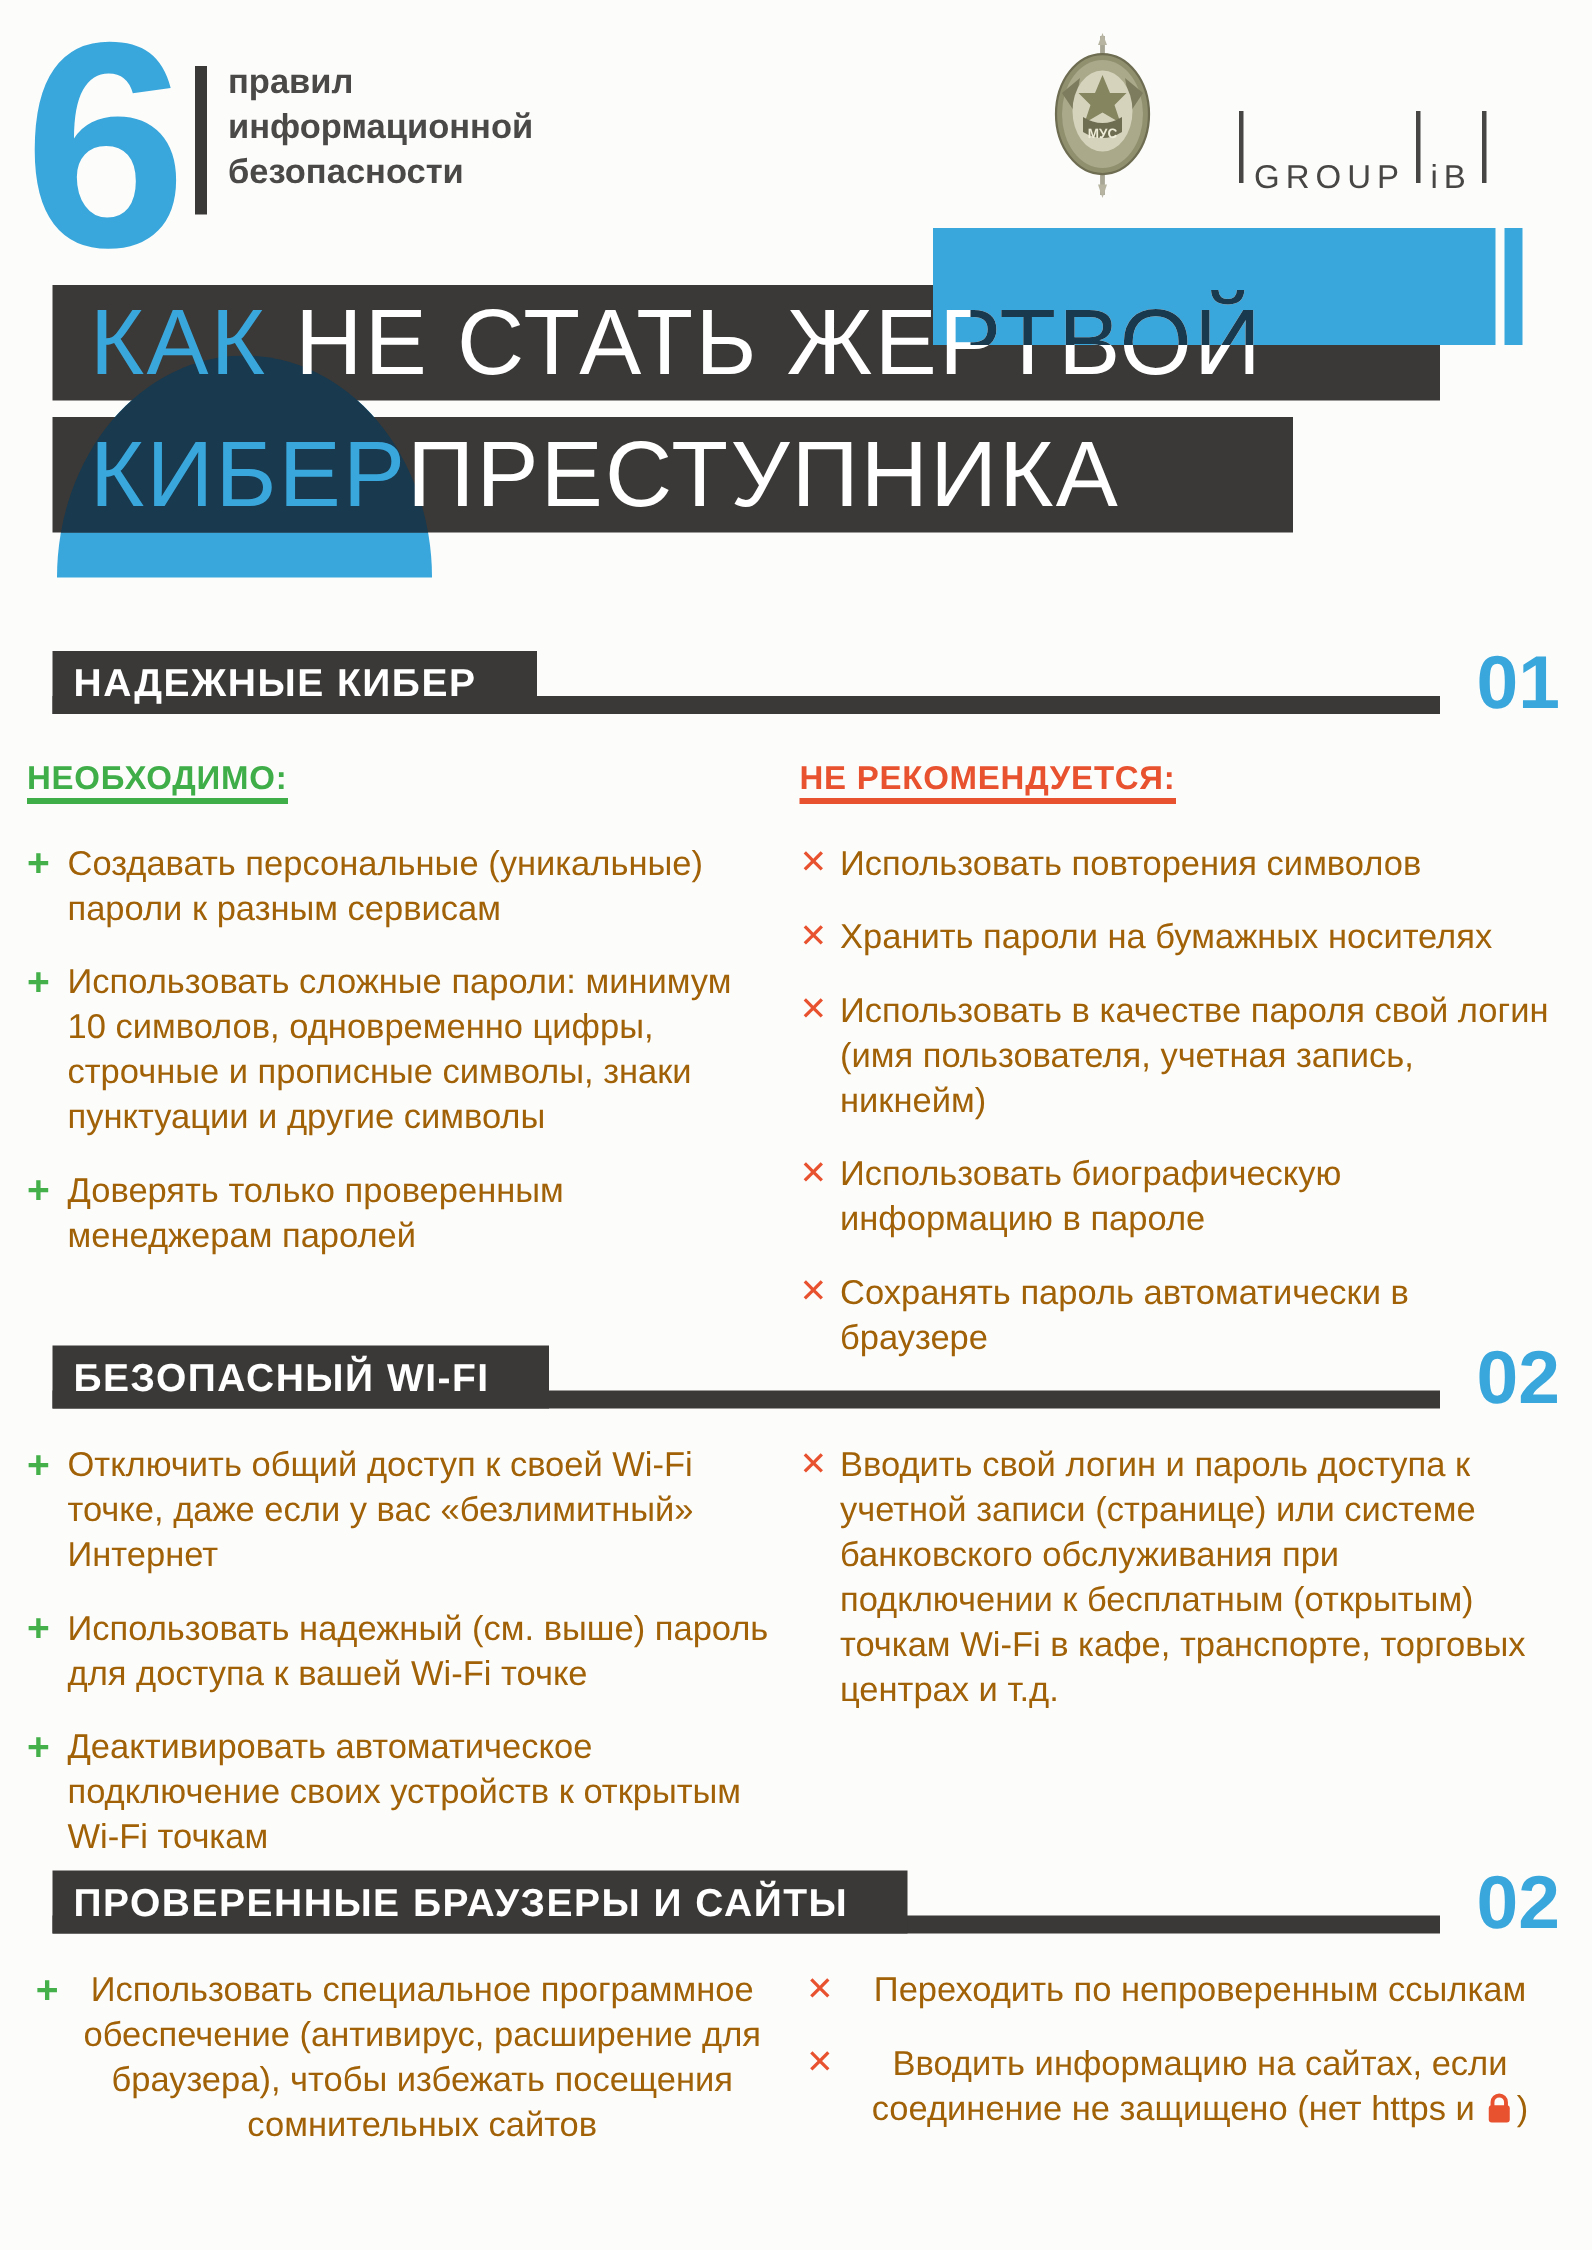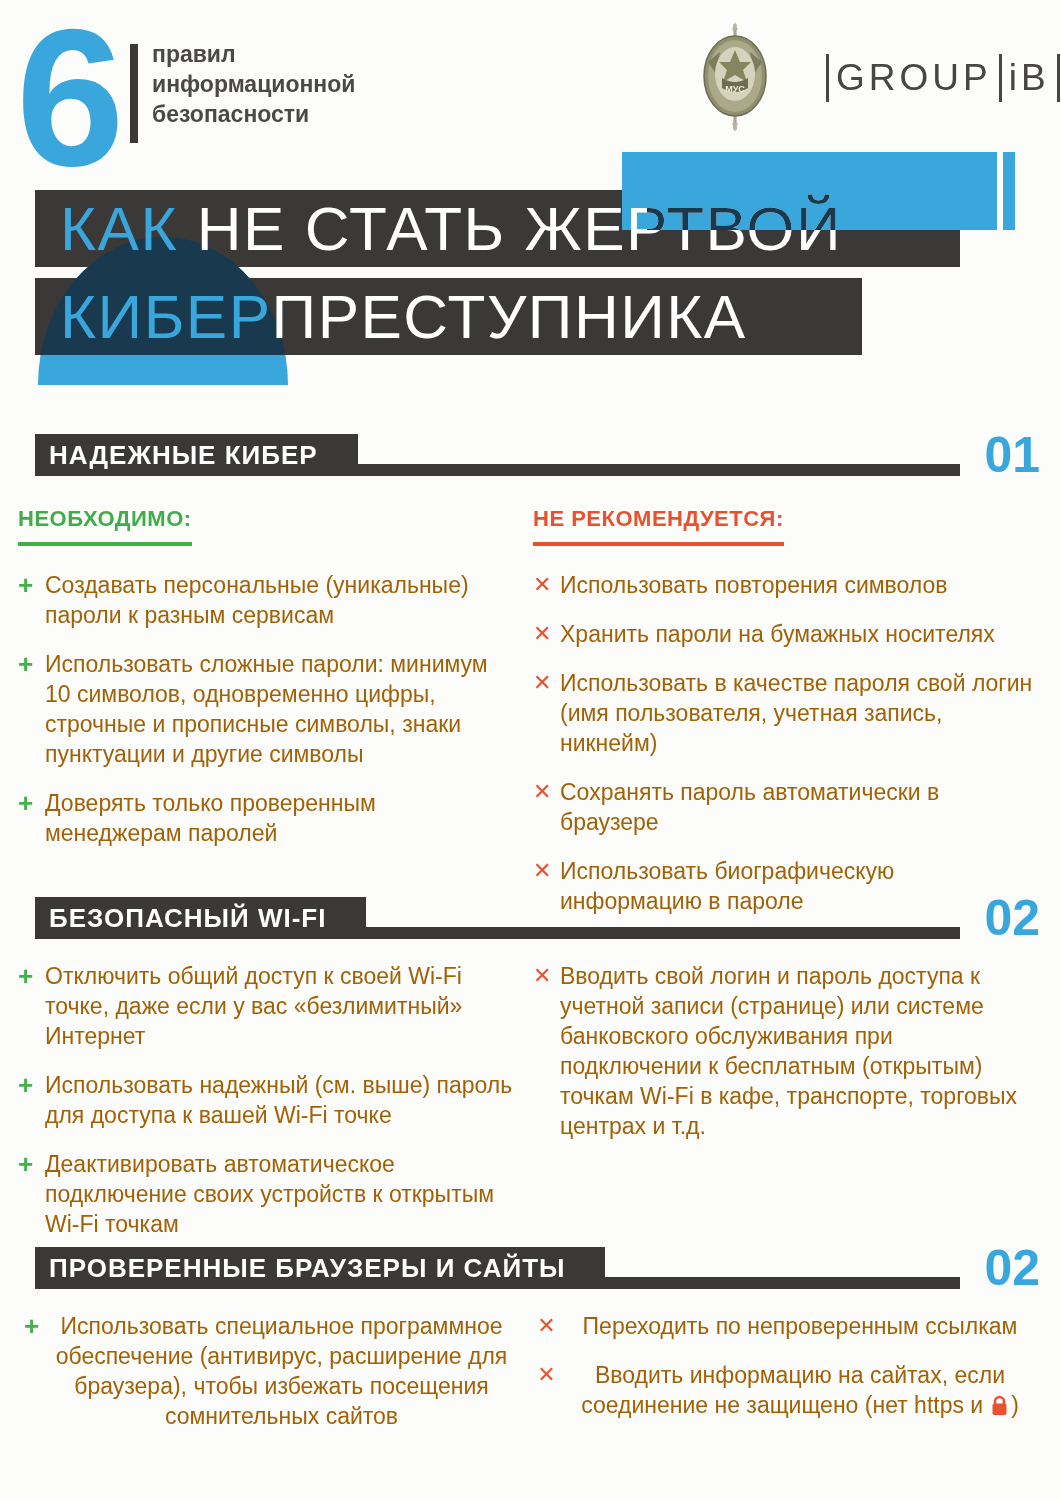--- a/index.html
+++ b/index.html
@@ -17,21 +17,21 @@
   }
   .num-divider{left:130px;top:44px;width:8px;height:99px;background:#3b3937;}
   .badge-caption{
     left:152px;top:39px;font-size:23px;line-height:30px;font-weight:bold;color:#4a4947;
   }
   
   .emblem{left:692px;top:22px;}
   
   .gib{left:826px;top:54px;display:flex;align-items:center;gap:7px;color:#474645;}
   .gbar{display:inline-block;width:3px;height:48px;background:#474645;}
-  .gtxt{font-size:37px;letter-spacing:4px;line-height:48px;}
+  .gtxt{font-size:22px;letter-spacing:4px;line-height:48px;margin-top:40px;}
 
   
   .dome-blue{left:38px;top:237px;width:250px;height:148px;background:#3aa7dc;
     border-radius:50% 50% 0 0 / 100% 100% 0 0;z-index:1;}
   .bar1{left:35px;top:190px;width:925px;height:77px;background:#3b3937;z-index:2;}
   .bar2{left:35px;top:278px;width:827px;height:77px;background:#3b3937;z-index:2;}
   .dome-navy{left:38px;top:237px;width:250px;height:148px;background:#18394e;
     border-radius:50% 50% 0 0 / 100% 100% 0 0;clip-path:inset(0 0 30px 0);z-index:3;}
   .blue-rect{left:622px;top:152px;width:375px;height:78px;background:#3aa7dc;z-index:4;}
   .blue-mini{left:1003px;top:152px;width:12px;height:78px;background:#3aa7dc;z-index:4;}
@@ -51,21 +51,21 @@
   .sec-head{position:relative;height:46px;}
   .sec-tail{position:absolute;left:17px;right:80px;top:30px;height:12px;background:#3b3937;}
   .sec-box{position:absolute;left:17px;top:0;background:#3b3937;color:#fff;
     font-size:26px;font-weight:bold;letter-spacing:1px;line-height:42px;
     padding:0 40px 0 14px;}
   .sec-num{position:absolute;right:0;top:-5px;font-size:50px;line-height:52px;
     font-weight:bold;color:#3aa7dc;}
   .cols{display:grid;grid-template-columns:500px 1fr;column-gap:15px;margin-top:26px;}
   .s2 .cols,.s3 .cols{margin-top:18px;}
   .col-label{display:inline-block;font-size:22px;font-weight:bold;letter-spacing:.5px;
-    border-bottom:4px solid currentColor;padding-bottom:10px;margin-bottom:24px;}
+    border-bottom:4px solid currentColor;padding-bottom:0;margin-bottom:24px;}
   .label-do{color:#3fae49;}
   .label-dont{color:#e8522f;}
   ul.rules{list-style:none;margin:0;padding:0;}
   ul.rules li{display:flex;align-items:flex-start;margin-bottom:19px;
     font-size:23px;line-height:30px;color:#a16207;}
   .bullet{flex:0 0 27px;width:27px;font-weight:bold;line-height:30px;}
   .bullet.plus{color:#44b04a;font-size:26px;}
   .bullet.plus::before{content:"+";}
   .bullet.cross{color:#e8522f;font-size:22px;}
   .bullet.cross::before{content:"✕";}
@@ -157,25 +157,25 @@
           <li>
             <span class="bullet cross"></span>
             <span class="rule-text"><span>Хранить пароли на бумажных носителях</span></span>
           </li>
           <li>
             <span class="bullet cross"></span>
             <span class="rule-text"><span>Использовать в качестве пароля свой логин (имя пользователя, учетная запись, никнейм)</span></span>
           </li>
           <li>
             <span class="bullet cross"></span>
+            <span class="rule-text"><span>Использовать биографическую информацию в пароле</span></span>
+          </li>
+          <li>
+            <span class="bullet cross"></span>
             <span class="rule-text"><span>Сохранять пароль автоматически в браузере</span></span>
-          </li>
-          <li>
-            <span class="bullet cross"></span>
-            <span class="rule-text"><span>Использовать биографическую информацию в пароле</span></span>
           </li>
         </ul>
     </div>
   </div>
 </div>
 
 <div class="section s2">
   <div class="sec-head">
     <div class="sec-tail"></div>
     <div class="sec-box">БЕЗОПАСНЫЙ WI-FI</div>

